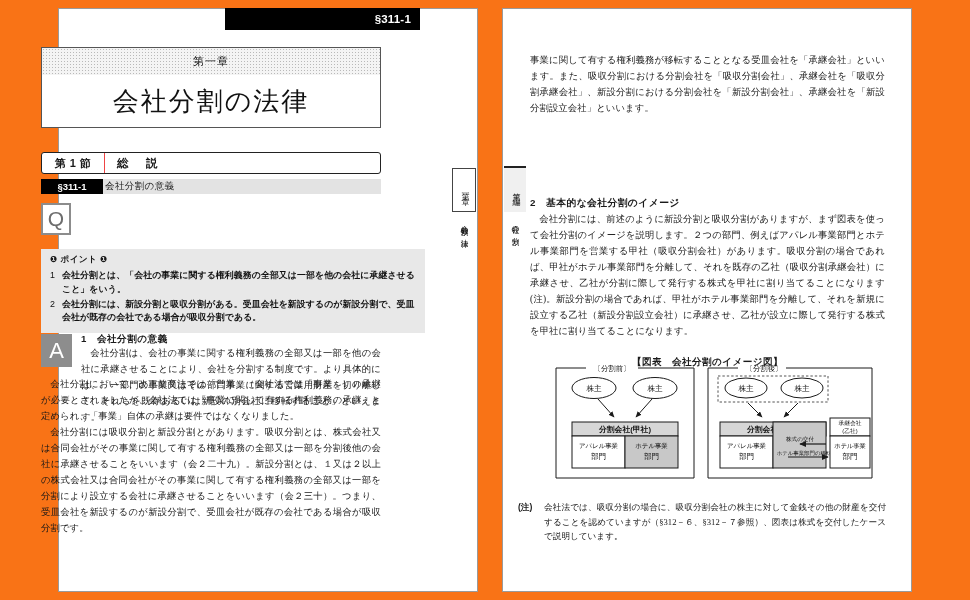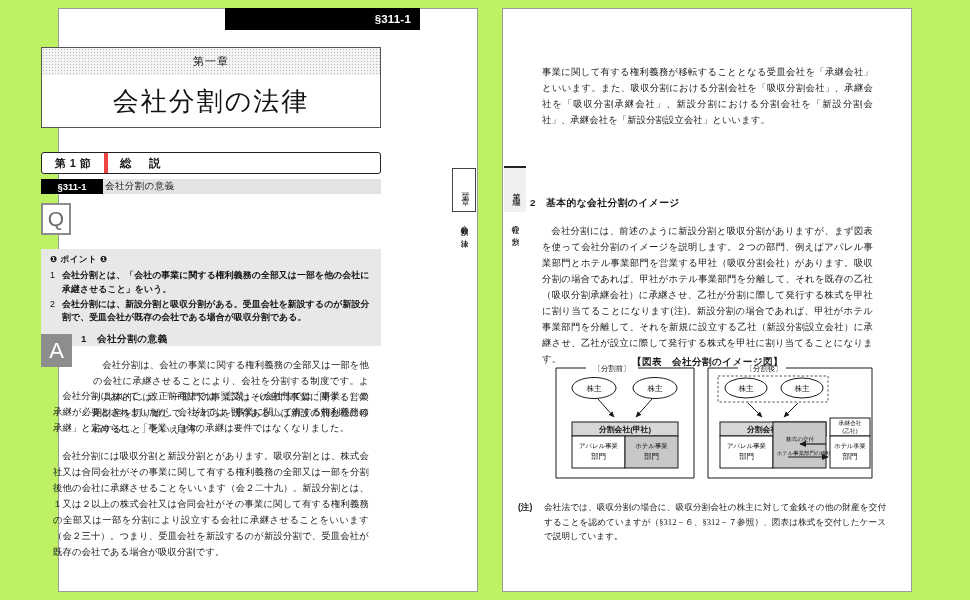--- a/index.html
+++ b/index.html
@@ -2,21 +2,21 @@
 <html lang="ja"><head>
 <meta charset="utf-8">
 <style>
   html,body{margin:0;padding:0;background:#ffffff;}
   body{
     width:970px;height:600px;overflow:hidden;
     font-family:"Liberation Serif","DejaVu Serif",serif;
     color:#1a1a1a;
     -webkit-font-smoothing:antialiased;
   }
-  .spread{position:relative;width:970px;height:600px;background:#bef264;}
+  .spread{position:relative;width:970px;height:600px;background:#f97316;}
 
   
   .page{
     position:absolute;top:8px;height:584px;background:#fff;
     border:1px solid #9a9a9a;box-sizing:border-box;
   }
   .page-left{left:58px;width:420px;}
   .page-right{left:502px;width:410px;}
 
   
@@ -51,21 +51,21 @@
   }
 
   
   .secbar{
     position:absolute;left:41px;top:152px;width:340px;height:22px;
     border:1px solid #222;border-radius:3px;box-sizing:border-box;
     display:flex;align-items:stretch;background:#fff;
   }
   .secbar .secno{
     width:62px;display:flex;align-items:center;justify-content:center;
-    border-right:4px solid #ef4444;
+    border-right:1px solid #ef4444;
     font-family:"Liberation Sans","DejaVu Sans",sans-serif;
     font-weight:bold;font-size:11px;letter-spacing:.5px;
   }
   .secbar .secname{
     flex:1;display:flex;align-items:center;padding-left:12px;
     font-family:"Liberation Sans","DejaVu Sans",sans-serif;
     font-weight:bold;font-size:11.5px;letter-spacing:3px;
   }
 
   
@@ -92,22 +92,22 @@
     font-size:21px;color:#6d6d6d;
   }
   .qtext{
     position:absolute;left:45px;top:9px;
     font-family:"Liberation Sans","DejaVu Sans",sans-serif;
     font-size:10.5px;color:#151515;letter-spacing:.3px;margin-top:47px;
   }
 
   
   .pointbox{
-    position:absolute;left:41px;top:249px;width:340px;
-    background:#e8e8e8;padding:5px 9px 20px 9px;box-sizing:border-box;
+    position:absolute;left:41px;top:249px;width:384px;
+    background:#e8e8e8;padding:5px 9px 7px 9px;box-sizing:border-box;
   }
   .pointtitle{
     font-family:"Liberation Sans","DejaVu Sans",sans-serif;
     font-weight:bold;font-size:8.6px;margin-bottom:3px;letter-spacing:.4px;
   }
   .pointlist{list-style:none;margin:0;padding:0;}
   .pointlist li{
     display:flex;
     font-family:"Liberation Sans","DejaVu Sans",sans-serif;
     font-size:8.9px;font-weight:bold;line-height:1.55;color:#111;
@@ -129,21 +129,21 @@
     font-family:"Liberation Sans","DejaVu Sans",sans-serif;
     font-weight:bold;font-size:9.6px;letter-spacing:.5px;
   }
 
   
   .bodytext{
     position:absolute;
     font-size:9.3px;line-height:1.72;text-align:justify;
     color:#171717;letter-spacing:.15px;
   }
-  .bodytext p{margin:12px;}
+  .bodytext p{margin:0;}
   .bodytext p.ind{text-indent:1em;}
   .L-a{left:81px;top:346px;width:300px;}
   .L-b{left:41px;top:377px;width:340px;}
   .R-a{left:530px;top:53px;width:355px;}
   .R-head2{
     position:absolute;left:530px;top:197px;
     font-family:"Liberation Sans","DejaVu Sans",sans-serif;
     font-weight:bold;font-size:9.8px;letter-spacing:.4px;
   }
   .R-b{left:530px;top:212px;width:355px;}

